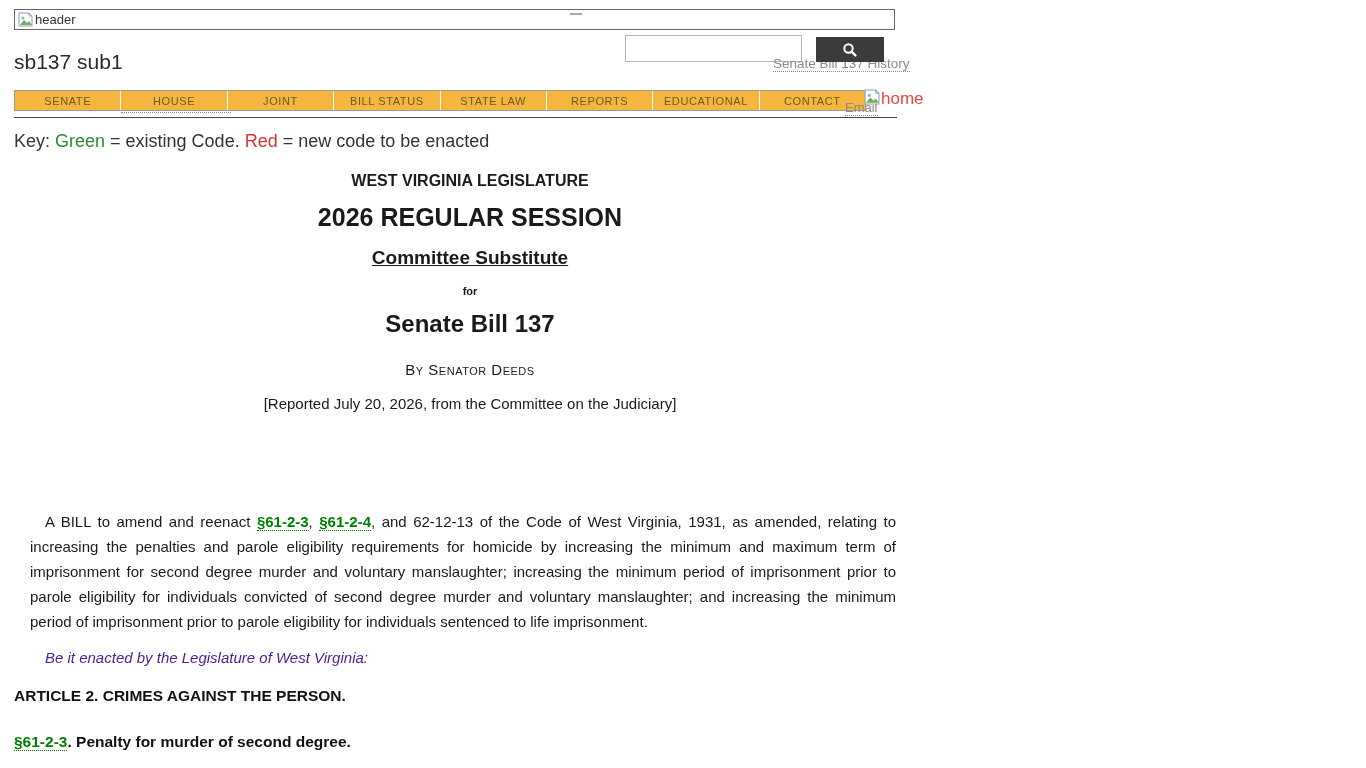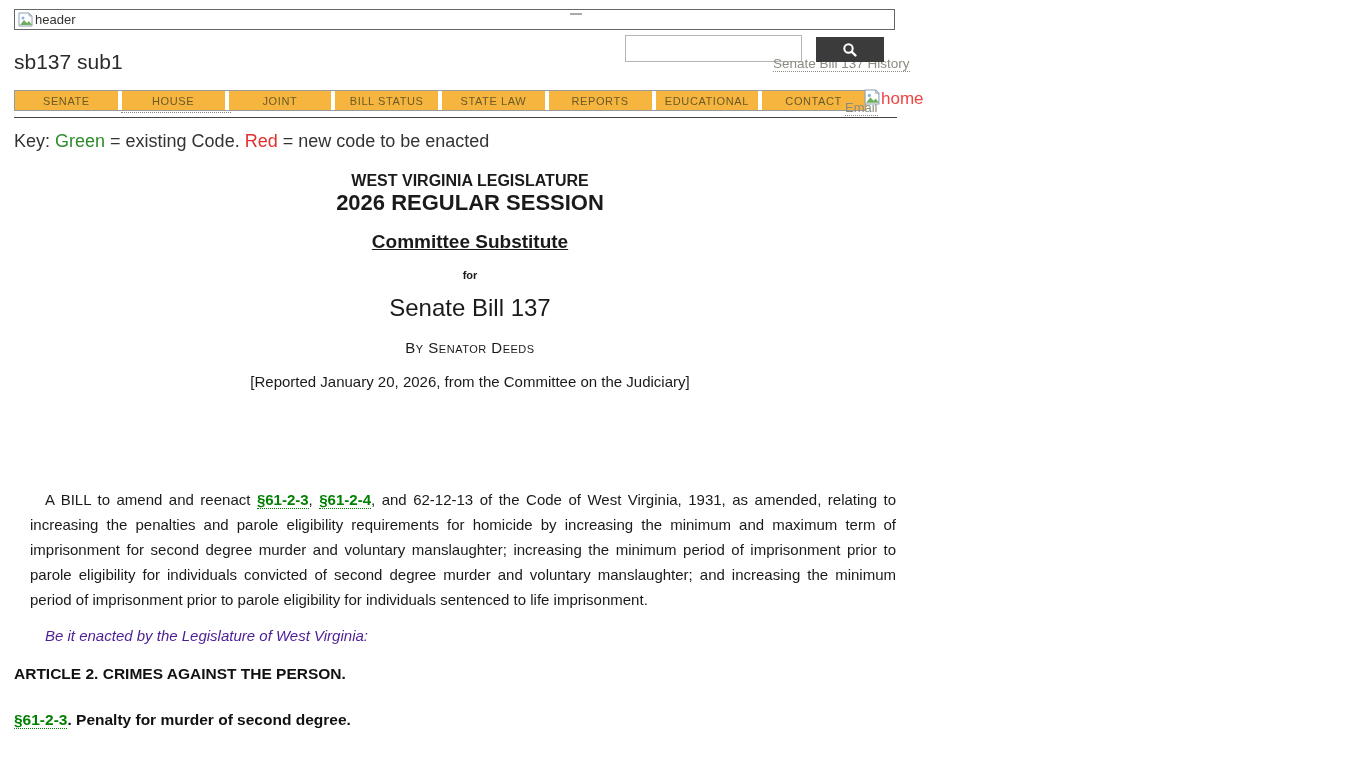--- a/index.html
+++ b/index.html
@@ -35,21 +35,21 @@
     border-bottom: 1px dotted #8b8b80; white-space: nowrap;
   }
 
   .navbar {
     position: absolute; left: 14px; top: 90px; width: 852px; height: 21px;
     display: flex; background: #f5b53f; border: 1px solid #9a9a9a;
   }
   .nav-tab {
     flex: 1 1 0; display: flex; align-items: center; justify-content: center;
     font-size: 11px; color: #6a5a28; letter-spacing: 0.6px; cursor: pointer;
-    border-right: 4px solid #ffffff; white-space: nowrap; text-decoration: none;
+    border-right: 1px solid #ffffff; white-space: nowrap; text-decoration: none;
   }
   .nav-tab:last-child { border-right: none; }
   .house-focus-dots {
     position: absolute; left: 121px; top: 112px; width: 110px; height: 0;
     border-bottom: 1px dotted #888;
   }
   .nav-hr { position: absolute; left: 14px; top: 117px; width: 883px; height: 1px; background: #444; }
 
   .home-link {
     position: absolute; left: 864px; top: 89px; z-index: 2;
@@ -63,25 +63,25 @@
   }
 
   
   .doc { position: absolute; left: 0; top: 125px; width: 940px; }
   .key-line { margin: 6px 0 0 14px; font-size: 18px; color: #333; }
   .key-green { color: #2e8b2e; }
   .key-red { color: #e03131; }
 
   .c { text-align: center; color: #1a1a1a; }
   .t1 { font-size: 16px; font-weight: bold; margin-top: 20px; }
-  .t2 { font-size: 22px; font-weight: bold; }
+  .t2 { font-size: 25px; font-weight: bold; margin-top: 13px; }
   .t3 { font-size: 19px; font-weight: bold; margin-top: 15px; text-decoration: underline; }
   .t4 { font-size: 11px; font-weight: bold; margin-top: 16px; }
-  .t5 { font-size: 24px; font-weight: normal; margin-top: 13px; }
-  .byline { font-size: 15px; margin-top: 17px; font-variant: small-caps; letter-spacing: 0.5px; }
+  .t5 { font-size: 24px; font-weight: bold; margin-top: 13px; }
+  .byline { font-size: 15px; margin-top: 23px; font-variant: small-caps; letter-spacing: 0.5px; }
   .reported { font-size: 15px; margin-top: 17px; }
 
   .abstract {
     margin: 97px 44px 0 30px; font-size: 15px; line-height: 25px;
     text-align: justify; text-indent: 15px; color: #1a1a1a;
   }
   .code-link {
     color: #008000; font-weight: bold; text-decoration: none;
     border-bottom: 1px dotted #008000;
   }
@@ -149,21 +149,21 @@
   <div class="doc">
 
     <div class="key-line"><span>Key: </span><span class="key-green">Green</span><span> = existing Code. </span><span class="key-red">Red</span><span> = new code to be enacted</span></div>
 
     <div class="c t1">WEST VIRGINIA LEGISLATURE</div>
     <div class="c t2">2026 REGULAR SESSION</div>
     <div class="c t3">Committee Substitute</div>
     <div class="c t4">for</div>
     <div class="c t5">Senate Bill 137</div>
     <div class="c byline">By Senator Deeds</div>
-    <div class="c reported">[Reported January 20, 2026, from the Committee on the Judiciary]</div>
+    <div class="c reported">[Reported July 20, 2026, from the Committee on the Judiciary]</div>
 
     <p class="abstract"><span>A BILL to amend and reenact </span><a class="code-link" href="#">§61-2-3</a><span>, </span><a class="code-link" href="#">§61-2-4</a><span>, and 62-12-13 of the Code of West Virginia, 1931, as amended, relating to increasing the penalties and parole eligibility requirements for homicide by increasing the minimum and maximum term of imprisonment for second degree murder and voluntary manslaughter; increasing the minimum period of imprisonment prior to parole eligibility for individuals convicted of second degree murder and voluntary manslaughter; and increasing the minimum period of imprisonment prior to parole eligibility for individuals sentenced to life imprisonment.</span></p>
 
     <p class="enacting">Be it enacted by the Legislature of West Virginia:</p>
 
     <div class="article-h">ARTICLE 2. CRIMES AGAINST THE PERSON.</div>
 
     <div class="section-h"><a class="code-link" href="#">§61-2-3</a><span>. Penalty for murder of second degree.</span></div>
 
   </div>

